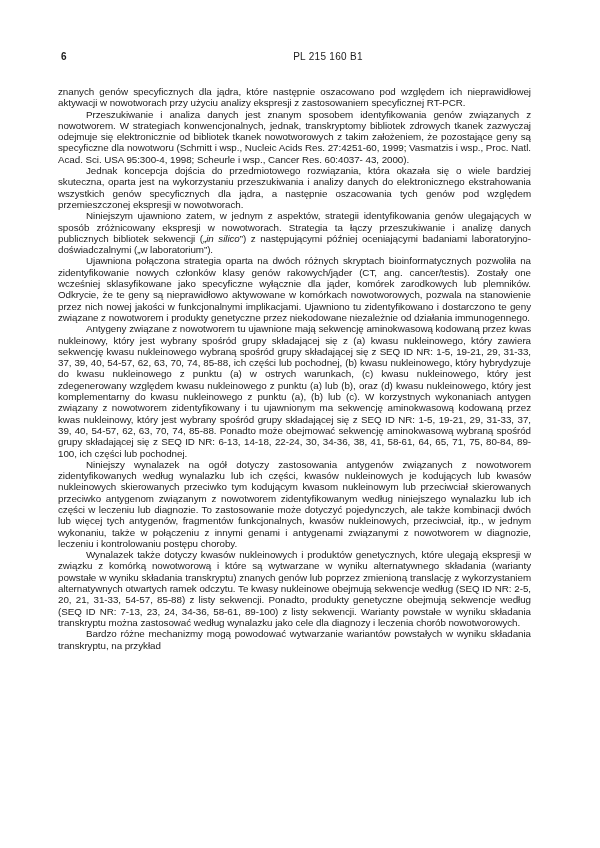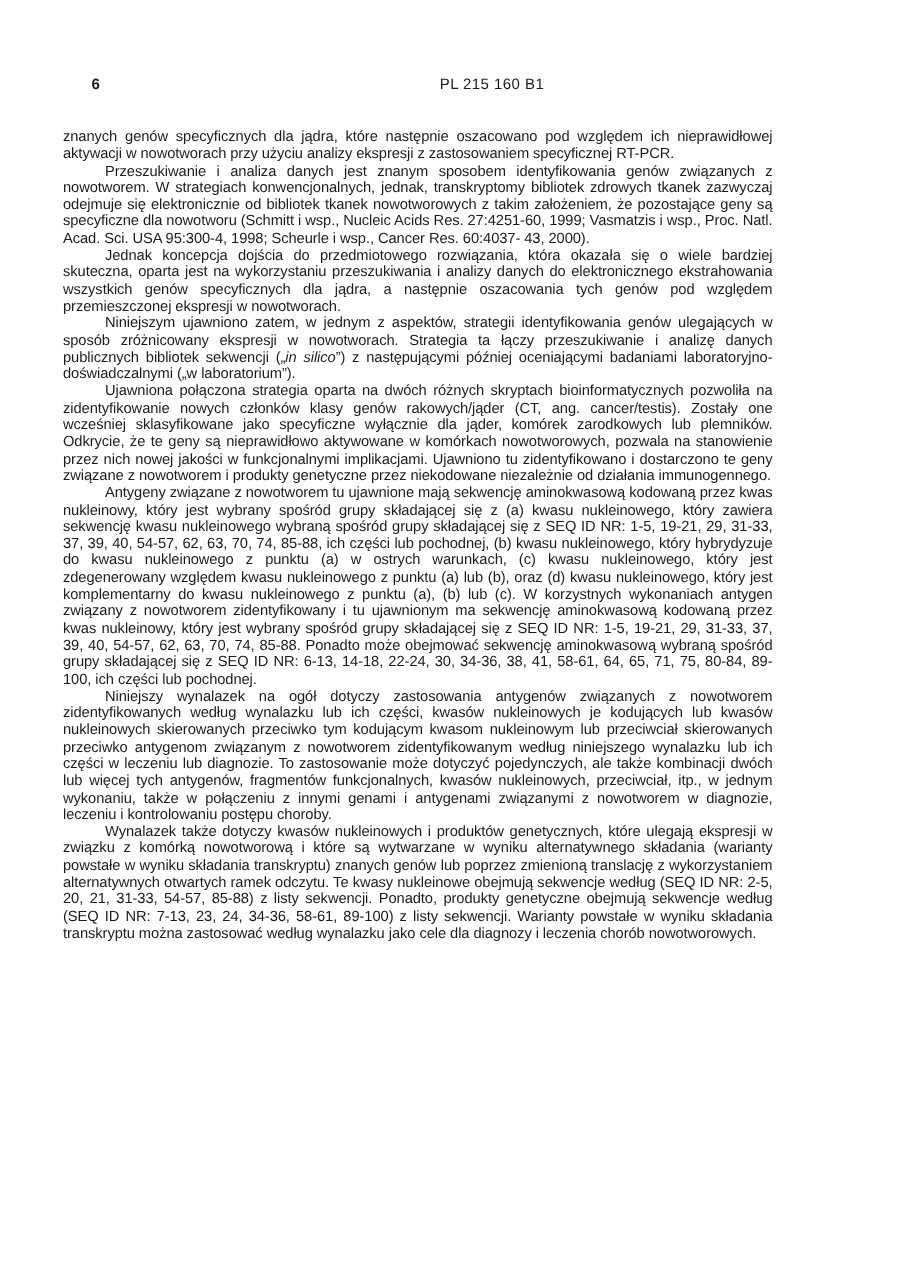--- a/index.html
+++ b/index.html
@@ -31,21 +31,21 @@
     width: 100%;
     text-align: center;
     font-size: 10px;
     font-weight: normal;
     letter-spacing: 0.3px;
     padding-left: 28px;
   }
   .document-body {
     position: absolute;
     top: 86px;
-    left: 42px;
+    left: 58px;
     width: 473px;
     font-size: 9.8px;
     line-height: 11.3px;
     text-align: justify;
     letter-spacing: -0.05px;
   }
   .document-body p {
     margin: 0;
     padding: 0;
     text-indent: 28px;
@@ -67,15 +67,16 @@
 
   <div class="document-body">
     <p class="cont">znanych genów specyficznych dla jądra, które następnie oszacowano pod względem ich nieprawidłowej aktywacji w nowotworach przy użyciu analizy ekspresji z zastosowaniem specyficznej RT-PCR.</p>
     <p>Przeszukiwanie i analiza danych jest znanym sposobem identyfikowania genów związanych z nowotworem. W strategiach konwencjonalnych, jednak, transkryptomy bibliotek zdrowych tkanek zazwyczaj odejmuje się elektronicznie od bibliotek tkanek nowotworowych z takim założeniem, że pozostające geny są specyficzne dla nowotworu (Schmitt i wsp., Nucleic Acids Res. 27:4251-60, 1999; Vasmatzis i wsp., Proc. Natl. Acad. Sci. USA 95:300-4, 1998; Scheurle i wsp., Cancer Res. 60:4037- 43, 2000).</p>
     <p>Jednak koncepcja dojścia do przedmiotowego rozwiązania, która okazała się o wiele bardziej skuteczna, oparta jest na wykorzystaniu przeszukiwania i analizy danych do elektronicznego ekstrahowania wszystkich genów specyficznych dla jądra, a następnie oszacowania tych genów pod względem przemieszczonej ekspresji w nowotworach.</p>
     <p><span>Niniejszym ujawniono zatem, w jednym z aspektów, strategii identyfikowania genów ulegających w sposób zróżnicowany ekspresji w nowotworach. Strategia ta łączy przeszukiwanie i analizę danych publicznych bibliotek sekwencji („</span><i>in silico</i><span>”) z następującymi później oceniającymi badaniami laboratoryjno-doświadczalnymi („w laboratorium”).</span></p>
     <p>Ujawniona połączona strategia oparta na dwóch różnych skryptach bioinformatycznych pozwoliła na zidentyfikowanie nowych członków klasy genów rakowych/jąder (CT, ang. cancer/testis). Zostały one wcześniej sklasyfikowane jako specyficzne wyłącznie dla jąder, komórek zarodkowych lub plemników. Odkrycie, że te geny są nieprawidłowo aktywowane w komórkach nowotworowych, pozwala na stanowienie przez nich nowej jakości w funkcjonalnymi implikacjami. Ujawniono tu zidentyfikowano i dostarczono te geny związane z nowotworem i produkty genetyczne przez niekodowane niezależnie od działania immunogennego.</p>
     <p>Antygeny związane z nowotworem tu ujawnione mają sekwencję aminokwasową kodowaną przez kwas nukleinowy, który jest wybrany spośród grupy składającej się z (a) kwasu nukleinowego, który zawiera sekwencję kwasu nukleinowego wybraną spośród grupy składającej się z SEQ ID NR: 1-5, 19-21, 29, 31-33, 37, 39, 40, 54-57, 62, 63, 70, 74, 85-88, ich części lub pochodnej, (b) kwasu nukleinowego, który hybrydyzuje do kwasu nukleinowego z punktu (a) w ostrych warunkach, (c) kwasu nukleinowego, który jest zdegenerowany względem kwasu nukleinowego z punktu (a) lub (b), oraz (d) kwasu nukleinowego, który jest komplementarny do kwasu nukleinowego z punktu (a), (b) lub (c). W korzystnych wykonaniach antygen związany z nowotworem zidentyfikowany i tu ujawnionym ma sekwencję aminokwasową kodowaną przez kwas nukleinowy, który jest wybrany spośród grupy składającej się z SEQ ID NR: 1-5, 19-21, 29, 31-33, 37, 39, 40, 54-57, 62, 63, 70, 74, 85-88. Ponadto może obejmować sekwencję aminokwasową wybraną spośród grupy składającej się z SEQ ID NR: 6-13, 14-18, 22-24, 30, 34-36, 38, 41, 58-61, 64, 65, 71, 75, 80-84, 89-100, ich części lub pochodnej.</p>
     <p>Niniejszy wynalazek na ogół dotyczy zastosowania antygenów związanych z nowotworem zidentyfikowanych według wynalazku lub ich części, kwasów nukleinowych je kodujących lub kwasów nukleinowych skierowanych przeciwko tym kodującym kwasom nukleinowym lub przeciwciał skierowanych przeciwko antygenom związanym z nowotworem zidentyfikowanym według niniejszego wynalazku lub ich części w leczeniu lub diagnozie. To zastosowanie może dotyczyć pojedynczych, ale także kombinacji dwóch lub więcej tych antygenów, fragmentów funkcjonalnych, kwasów nukleinowych, przeciwciał, itp., w jednym wykonaniu, także w połączeniu z innymi genami i antygenami związanymi z nowotworem w diagnozie, leczeniu i kontrolowaniu postępu choroby.</p>
     <p>Wynalazek także dotyczy kwasów nukleinowych i produktów genetycznych, które ulegają ekspresji w związku z komórką nowotworową i które są wytwarzane w wyniku alternatywnego składania (warianty powstałe w wyniku składania transkryptu) znanych genów lub poprzez zmienioną translację z wykorzystaniem alternatywnych otwartych ramek odczytu. Te kwasy nukleinowe obejmują sekwencje według (SEQ ID NR: 2-5, 20, 21, 31-33, 54-57, 85-88) z listy sekwencji. Ponadto, produkty genetyczne obejmują sekwencje według (SEQ ID NR: 7-13, 23, 24, 34-36, 58-61, 89-100) z listy sekwencji. Warianty powstałe w wyniku składania transkryptu można zastosować według wynalazku jako cele dla diagnozy i leczenia chorób nowotworowych.</p>
+    <p>Bardzo różne mechanizmy mogą powodować wytwarzanie wariantów powstałych w wyniku składania transkryptu, na przykład</p>
   </div>
 
 </div>
 
 </body></html>

